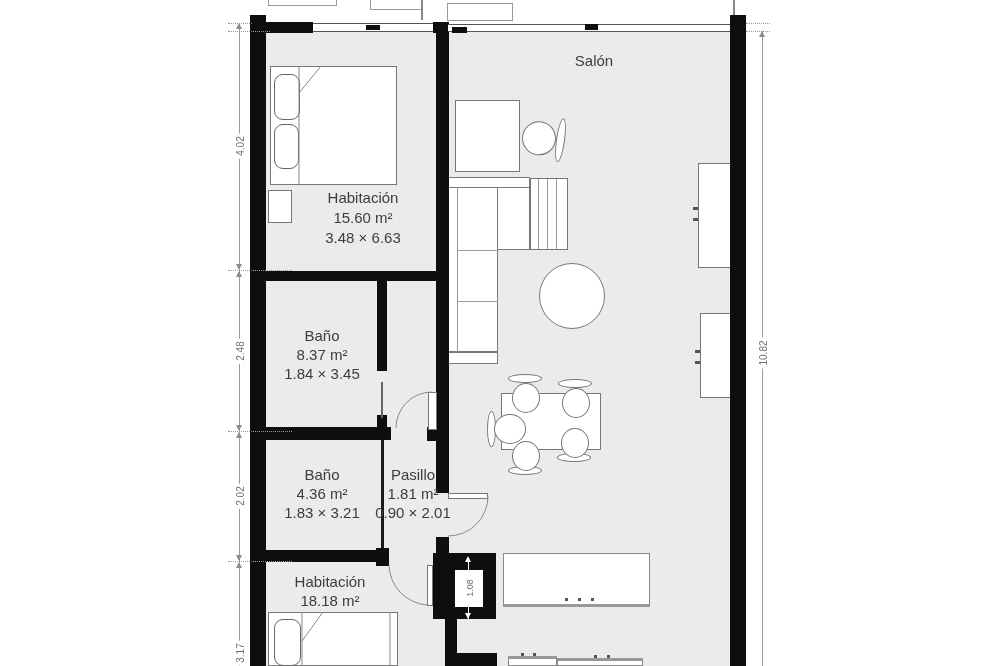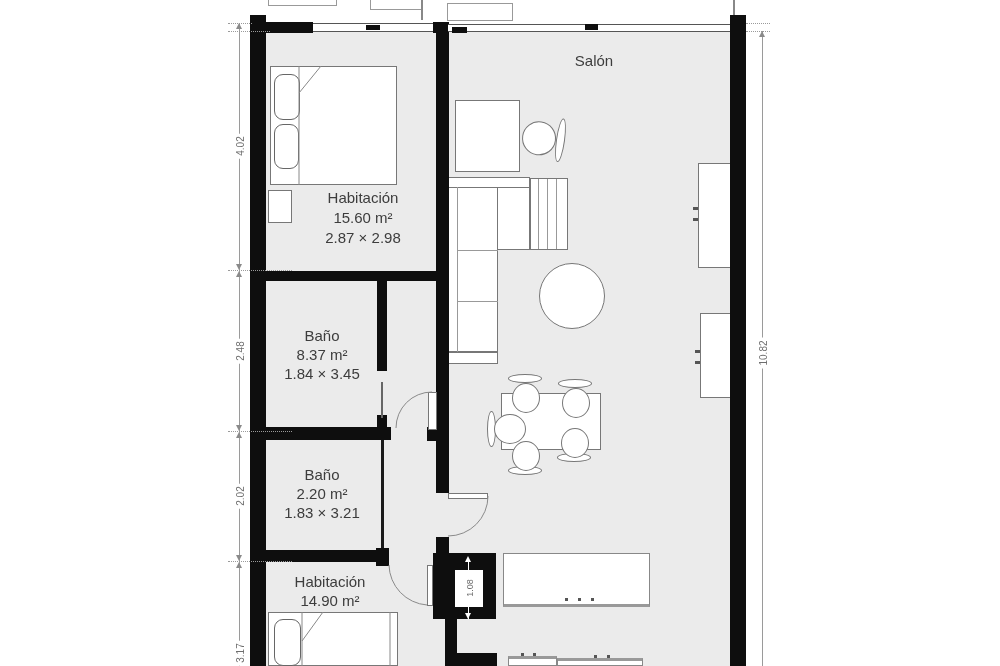--- a/index.html
+++ b/index.html
@@ -188,34 +188,39 @@
   <div class="arrdn warrdn" style="left:465px;top:613px;z-index:4;"></div>
   <div class="dimlbl" style="left:470px;top:588px;background:transparent;font-size:9px;">1.08</div>
 
   <div class="lbl lh21" style="left:594px;top:50px;">
     <span>Salón</span>
   </div>
 
   <div class="lbl lh20" style="left:363px;top:188px;">
     <span>Habitación</span>
     <span>15.60 m²</span>
-    <span>2.87 × 2.98</span>
+    <span>3.48 × 6.63</span>
   </div>
 
   <div class="lbl lh19" style="left:322px;top:326px;">
     <span>Baño</span>
     <span>8.37 m²</span>
     <span>1.84 × 3.45</span>
   </div>
 
   <div class="lbl lh19" style="left:322px;top:465px;">
     <span>Baño</span>
-    <span>2.20 m²</span>
+    <span>4.36 m²</span>
     <span>1.83 × 3.21</span>
   </div>
 
+  <div class="lbl lh19" style="left:413px;top:465px;">
+    <span>Pasillo</span>
+    <span>1.81 m²</span>
+    <span>0.90 × 2.01</span>
+  </div>
 
   <div class="lbl lh19" style="left:330px;top:572px;">
     <span>Habitación</span>
-    <span>14.90 m²</span>
+    <span>18.18 m²</span>
   </div>
 
 </div>
 
 </body></html>

